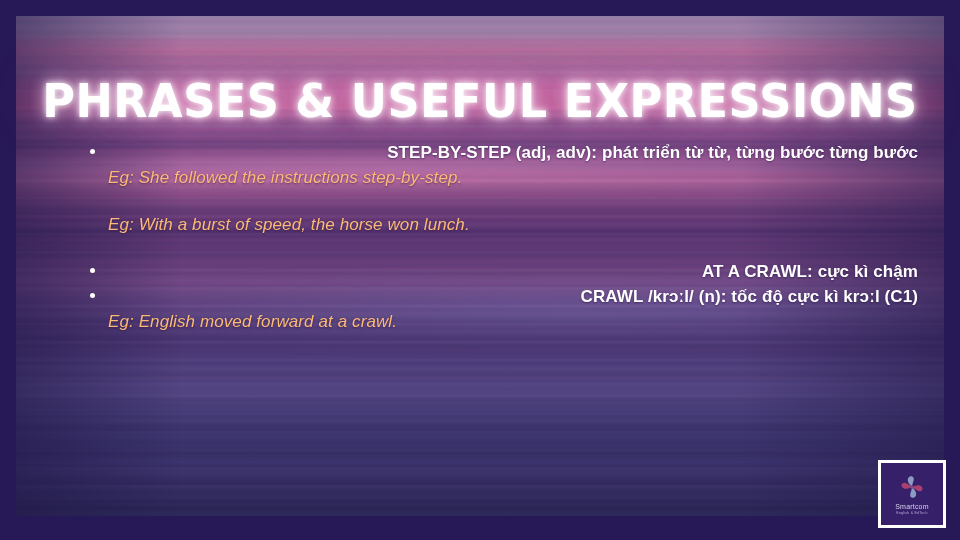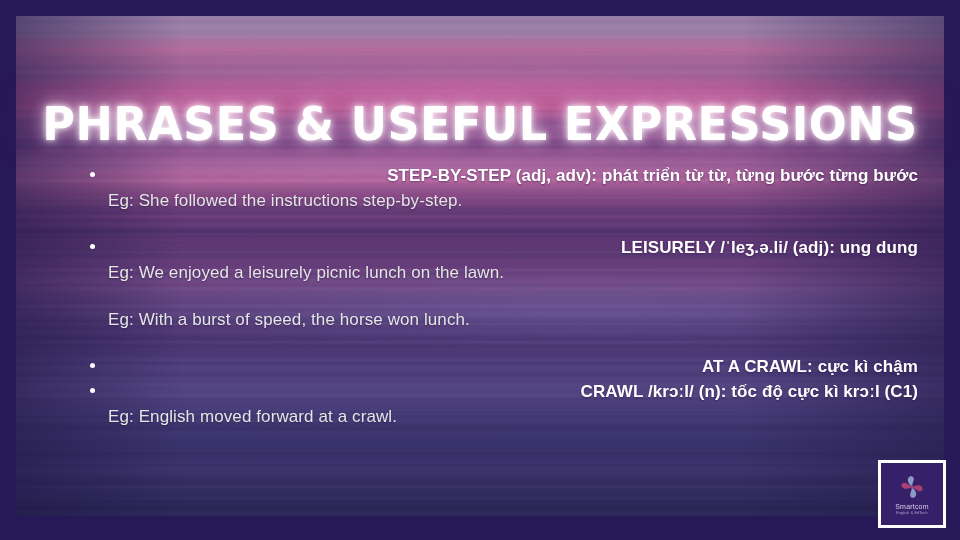--- a/index.html
+++ b/index.html
@@ -138,21 +138,21 @@
     left: 0; top: 0; width: 100%; height: 100%;
     background:
       linear-gradient(90deg, rgba(30,22,70,0.55) 0%, rgba(30,22,70,0.0) 18%, rgba(30,22,70,0.0) 78%, rgba(30,22,70,0.50) 100%),
       linear-gradient(180deg, rgba(30,22,70,0.0) 55%, rgba(32,26,72,0.45) 100%);
   }
 
   
   #content {
     position: absolute;
     left: 16px;
-    top: 27px;
+    top: 4px;
     width: 928px;
     height: 388px;
     z-index: 3;
   }
 
   
   #title {
     position: absolute;
     left: 0;
     top: 70px;
@@ -201,22 +201,23 @@
     left: 12px;
     top: 9px;
     width: 5px;
     height: 5px;
     border-radius: 50%;
     background: #ffffff;
   }
   .example-row {
     padding-left: 30px;
     font-size: 17px;
+    font-style: italic;
     font-weight: normal;
-    color: #e5e5e5;
+    color: #fdba74;
     line-height: 25px;
     letter-spacing: 0.1px;
     text-shadow: 0 1px 2px rgba(40,20,70,0.55);
     white-space: nowrap;
   }
 
   
   #logo {
     position: absolute;
     right: 14px;
@@ -280,27 +281,20 @@
     <div id="bullet-list">
 
       <div class="bullet-group">
         <div class="bullet-row">
           <span class="bullet-dot"></span>
           <span>STEP-BY-STEP (adj, adv): phát triển từ từ, từng bước từng bước</span>
         </div>
         <div class="example-row">Eg: She followed the instructions step-by-step.</div>
       </div>
 
-      <div class="bullet-group">
-        <div class="bullet-row">
-          <span class="bullet-dot"></span>
-          <span>LEISURELY  /ˈleʒ.ə.li/ (adj): ung dung</span>
-        </div>
-        <div class="example-row">Eg: We enjoyed a leisurely picnic lunch on the lawn.</div>
-      </div>
 
       <div class="bullet-group">
         <div class="example-row">Eg: With a burst of speed, the horse won lunch.</div>
       </div>
 
       <div class="bullet-group">
         <div class="bullet-row">
           <span class="bullet-dot"></span>
           <span>AT A CRAWL: cực kì chậm</span>
         </div>

